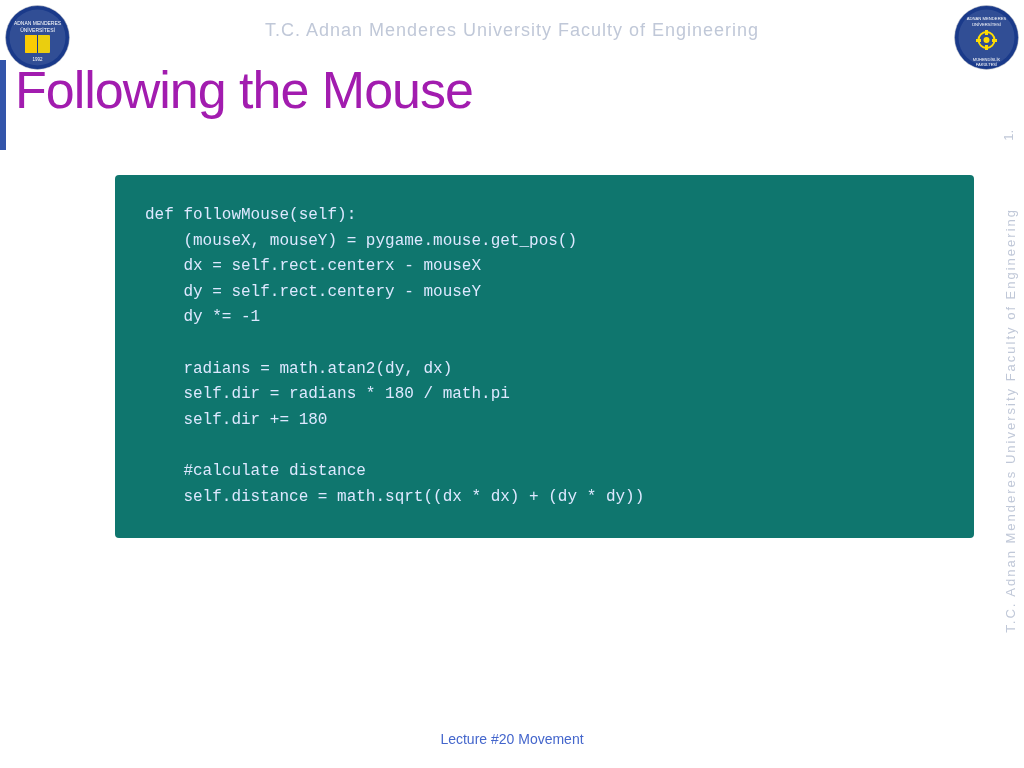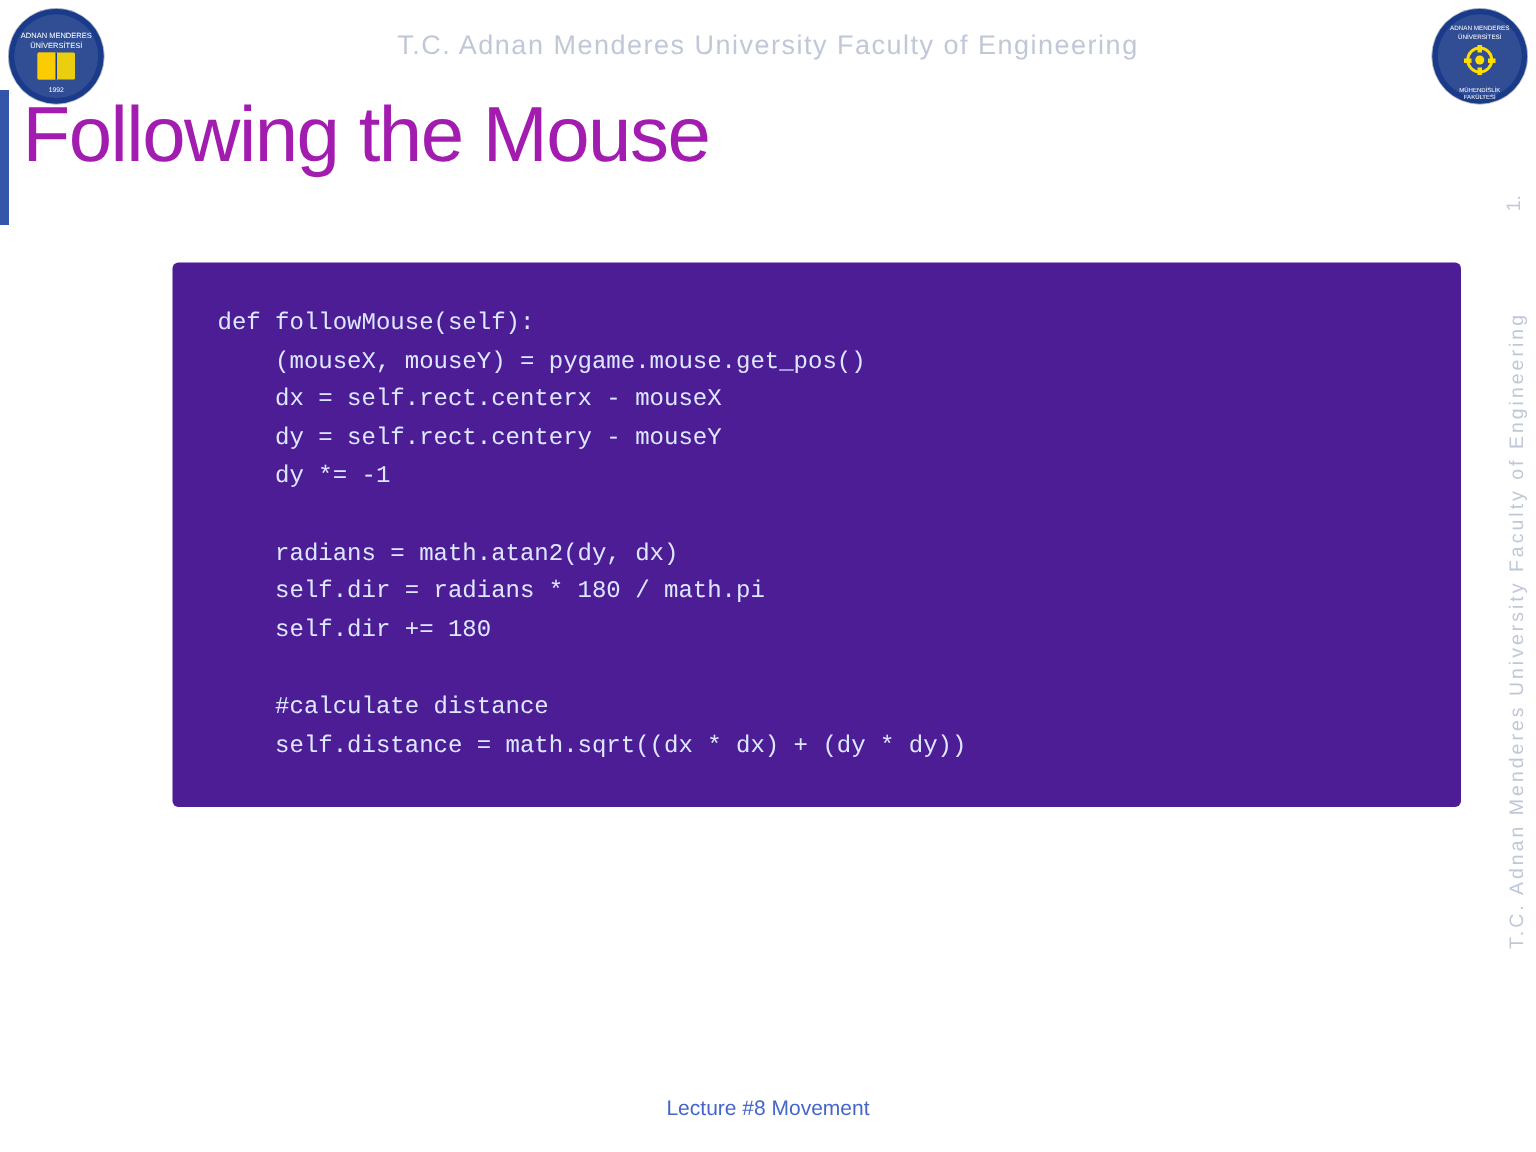--- a/index.html
+++ b/index.html
@@ -103,21 +103,21 @@
       writing-mode: vertical-rl;
       transform: rotate(180deg);
     }
 
     
     .code-container {
       position: absolute;
       top: 175px;
       left: 115px;
       right: 50px;
-      background: #4c1d95;
+      background: #0f766e;
       border-radius: 4px;
       padding: 28px 30px;
     }
 
     .code-block {
       font-family: 'Courier New', Courier, monospace;
       font-size: 16px;
       line-height: 1.6;
       color: #dde8ff;
       white-space: pre;
@@ -201,14 +201,14 @@
 
     radians = math.atan2(dy, dx)
     self.dir = radians * 180 / math.pi
     self.dir += 180
 
     #calculate distance
     self.distance = math.sqrt((dx * dx) + (dy * dy))</pre>
 </div>
 
 <div class="footer">
-  <span class="footer-text">Lecture #8 Movement</span>
+  <span class="footer-text">Lecture #20 Movement</span>
 </div>
 
 </body></html>

